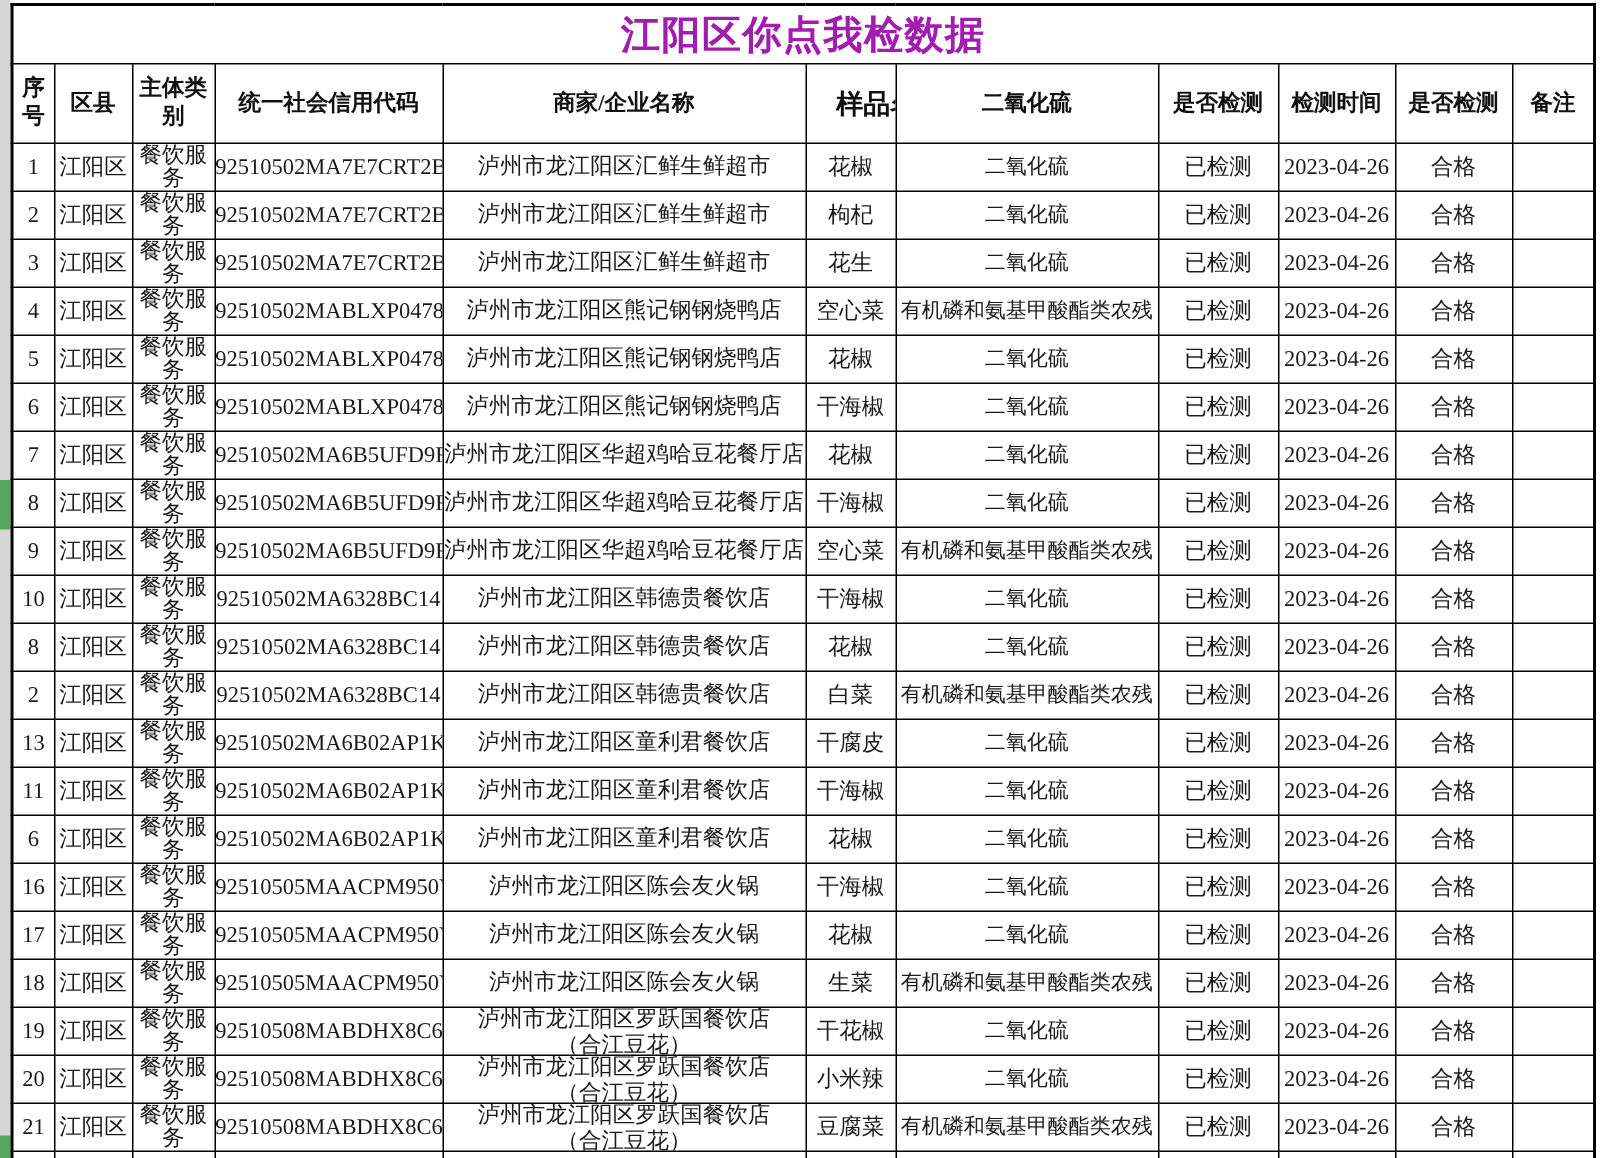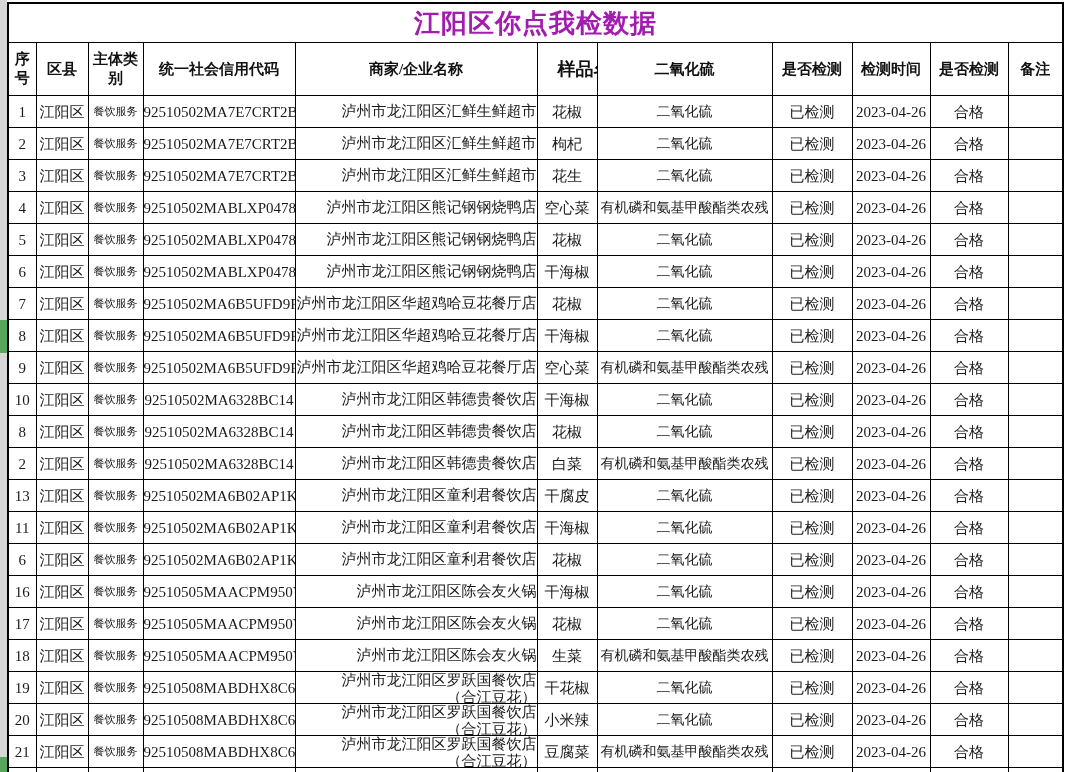--- a/index.html
+++ b/index.html
@@ -32,22 +32,22 @@
     height:38px;border-bottom:1px solid #000;
     font-size:26px;font-weight:bold;letter-spacing:1px;color:#a21caf;
   }
   .header-row th{height:52px;font-weight:bold;line-height:19px;color:#111;}
   .header-row th.c5{font-size:18px;white-space:nowrap;padding-left:20px;}
   .header-row th.c3,.header-row th.c4,.header-row th.c6,
   .header-row th.c7,.header-row th.c8,.header-row th.c9,
   .header-row th.c1,.header-row th.c10{white-space:nowrap;}
   tbody tr{height:32px;}
   td .cw{white-space:pre-line;line-height:16px;}
-  td.c2 .cw{line-height:15px;font-size:11px;}
-  td.c4 .cw{line-height:17px;max-height:31px;overflow:hidden;text-align:right;}
+  td.c2 .cw{line-height:15px;font-size:15px;}
+  td.c4 .cw{line-height:17px;max-height:31px;overflow:hidden;}
   td.c6 .cw{font-size:14px;white-space:nowrap;}
   td.c3 .cw,td.c8 .cw{white-space:nowrap;}
   tr.sliver{height:8px;}
   tr.sliver td{border-top:1px solid #000;}
 </style>
 </head>
 <body>
 
 <div class="left-strip" style="background: rgb(214, 214, 214);"></div>
 <div class="green-bar row8" style="background: rgb(88, 165, 92);"></div>

